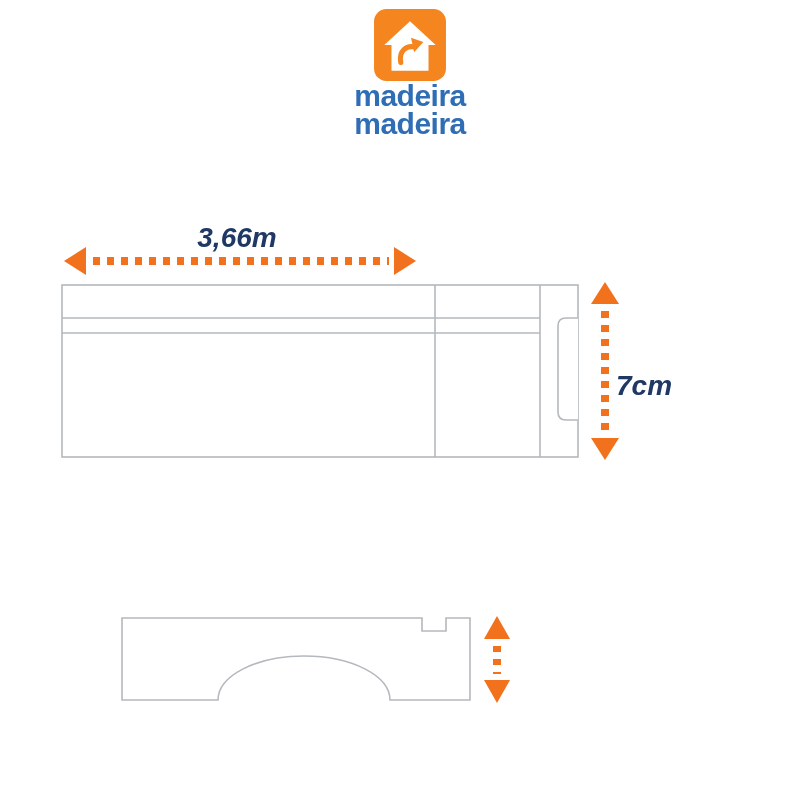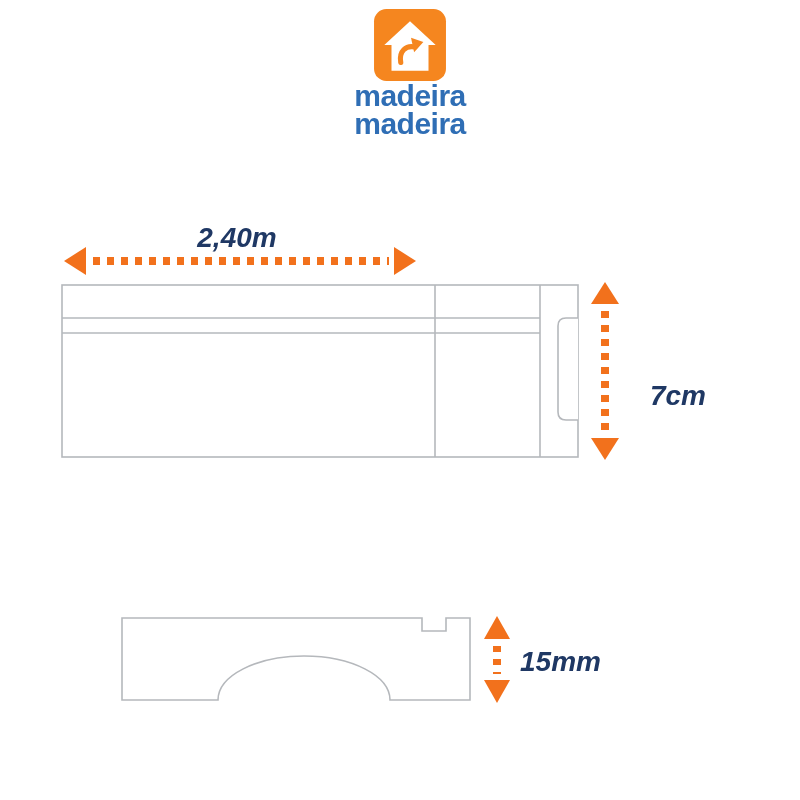--- a/index.html
+++ b/index.html
@@ -14,21 +14,21 @@
   .logo-icon { width: 74px; height: 74px; }
   .logo-text { color: #2F6EB5; font-weight: 700; font-size: 30px;
                line-height: 0.92; letter-spacing: -0.5px; text-align: center; }
 
   
   .diagram-svg { position: absolute; inset: 0; width: 800px; height: 800px; }
 
   .dim-label { position: absolute; color: #1F3864; font-weight: 700;
                font-style: italic; font-size: 28px; text-align: center; }
   .label-length    { left: 157px; top: 222px; width: 160px; }
-  .label-height    { left: 616px; top: 380px; width: 90px; text-align: right; }
+  .label-height    { left: 616px; top: 370px; width: 90px; text-align: left; }
   .label-thickness-title { left: 203px; top: 581px; width: 200px; font-size: 25px; }
   .label-thickness { left: 520px; top: 646px; width: 120px; text-align: left; }
 </style>
 </head>
 <body>
 
 <div class="stage">
 
   <div class="logo">
     <svg class="logo-icon" viewBox="0 0 72 72">
@@ -66,20 +66,19 @@
 
     <path d="M122,618 L422,618 L422,631 L446,631 L446,618 L470,618 L470,700 L390,700 A86,44 0 0 0 218,700 L122,700 Z" fill="#ffffff" stroke="#B5B8BC" stroke-width="1.6"></path>
 
     <g>
       <polygon points="497,616 484,639 510,639" fill="#F2711C"></polygon>
       <polygon points="497,703 484,680 510,680" fill="#F2711C"></polygon>
       <line x1="497" y1="646" x2="497" y2="674" stroke="#F2711C" stroke-width="8" stroke-dasharray="6 7"></line>
     </g>
   </svg>
 
-  <div class="dim-label label-length">2,40m</div>
+  <div class="dim-label label-length">3,66m</div>
 
   <div class="dim-label label-height">7cm</div>
 
 
-  <div class="dim-label label-thickness">15mm</div>
 
 </div>
 
 </body></html>

